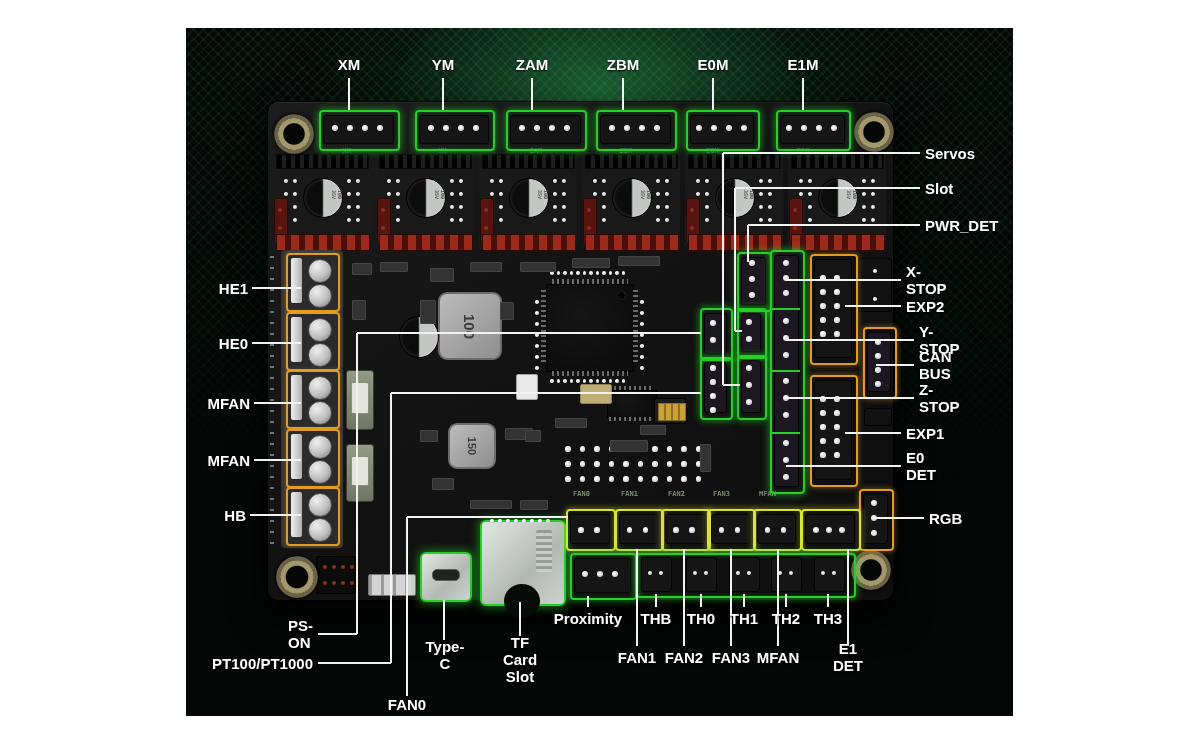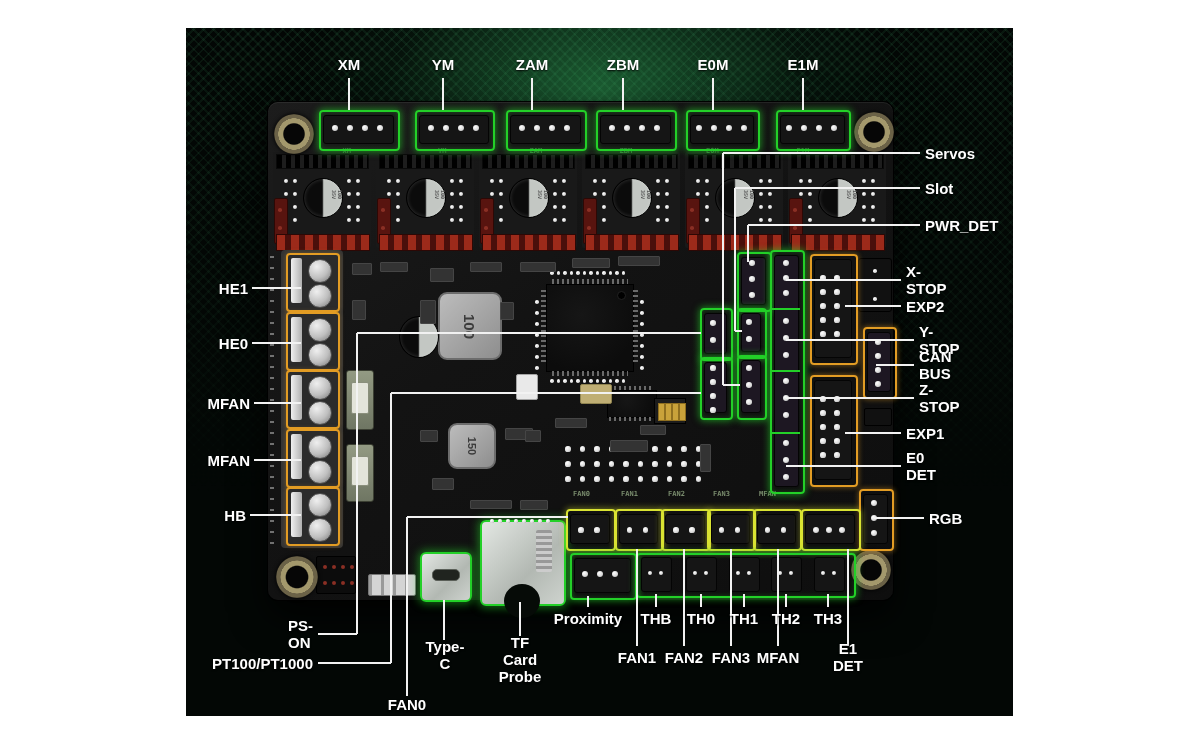--- a/index.html
+++ b/index.html
@@ -645,21 +645,21 @@
       <div class="lbl" style="left: 919px; top: 365px; transform: translate(0px, -50%);">CAN BUS</div>
       <div class="lbl" style="left: 919px; top: 398px; transform: translate(0px, -50%);">Z-STOP</div>
       <div class="lbl" style="left: 906px; top: 433px; transform: translate(0px, -50%);">EXP1</div>
       <div class="lbl" style="left: 906px; top: 466px; transform: translate(0px, -50%);">E0 DET</div>
       <div class="lbl" style="left: 929px; top: 518px; transform: translate(0px, -50%);">RGB</div>
       <div class="lbl" style="left: 313px; top: 634px; transform: translate(-100%, -50%);">PS-ON</div>
       <div class="lbl" style="left: 313px; top: 663px; transform: translate(-100%, -50%);">PT100/PT1000</div>
       <div class="lbl" style="left: 407px; top: 704px; transform: translate(-50%, -50%); text-align: center;">FAN0</div>
       <div class="lbl" style="left: 445px; top: 655px; transform: translate(-50%, -50%); text-align: center;">Type-C</div>
       <div class="lbl" style="left: 520px; top: 659px; transform: translate(-50%, -50%); text-align: center;">TF
-Card Probe</div>
+Card Slot</div>
       <div class="lbl" style="left: 588px; top: 618px; transform: translate(-50%, -50%); text-align: center;">Proximity</div>
       <div class="lbl" style="left: 656px; top: 618px; transform: translate(-50%, -50%); text-align: center;">THB</div>
       <div class="lbl" style="left: 701px; top: 618px; transform: translate(-50%, -50%); text-align: center;">TH0</div>
       <div class="lbl" style="left: 744px; top: 618px; transform: translate(-50%, -50%); text-align: center;">TH1</div>
       <div class="lbl" style="left: 786px; top: 618px; transform: translate(-50%, -50%); text-align: center;">TH2</div>
       <div class="lbl" style="left: 828px; top: 618px; transform: translate(-50%, -50%); text-align: center;">TH3</div>
       <div class="lbl" style="left: 637px; top: 657px; transform: translate(-50%, -50%); text-align: center;">FAN1</div>
       <div class="lbl" style="left: 684px; top: 657px; transform: translate(-50%, -50%); text-align: center;">FAN2</div>
       <div class="lbl" style="left: 731px; top: 657px; transform: translate(-50%, -50%); text-align: center;">FAN3</div>
       <div class="lbl" style="left: 778px; top: 657px; transform: translate(-50%, -50%); text-align: center;">MFAN</div>

